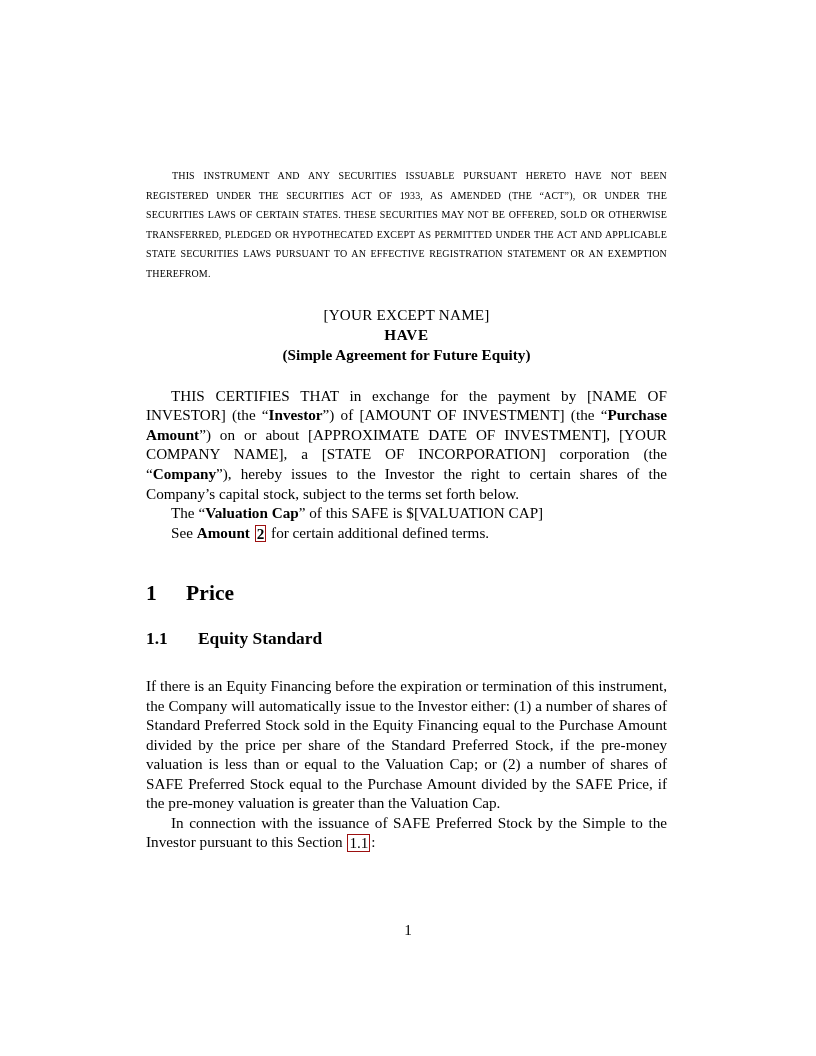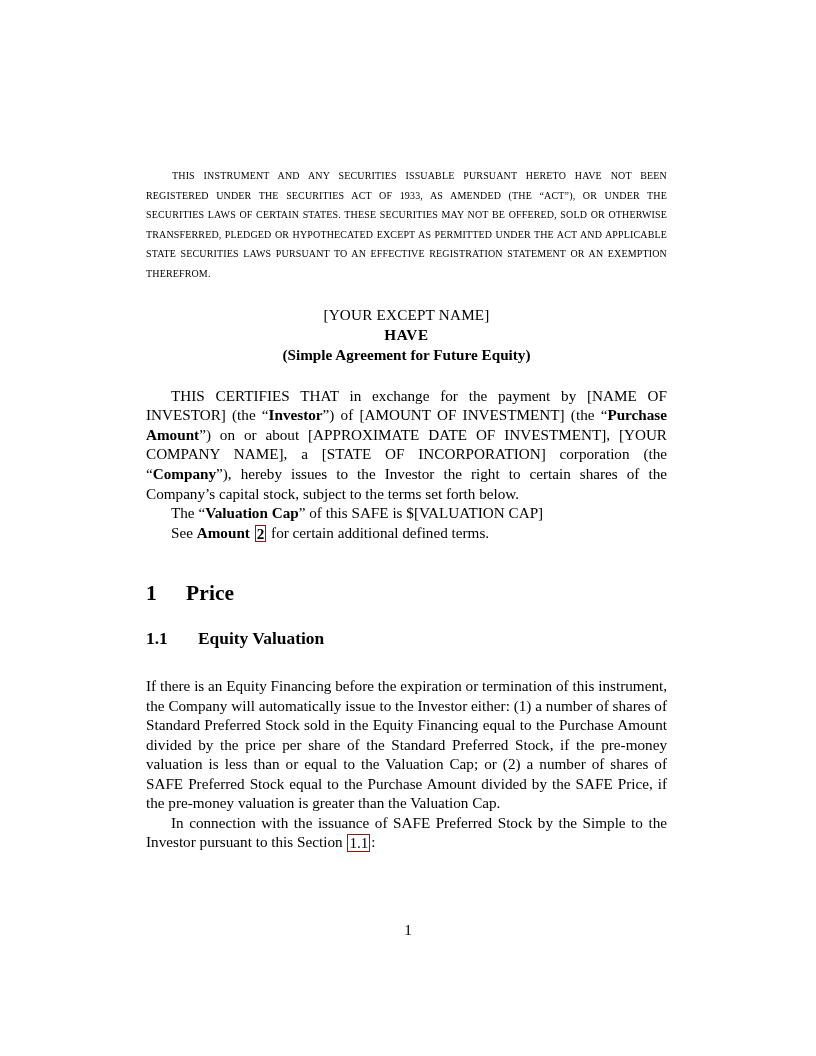--- a/index.html
+++ b/index.html
@@ -154,21 +154,21 @@
 
     <p class="para-tight"><span class="ind"></span><span>The “</span><b>Valuation Cap</b><span>” of this SAFE is $[VALUATION CAP]</span></p>
 
     <p class="para-tight"><span class="ind"></span><span>See </span><b>Amount</b><span>&nbsp;</span><span class="linkbox">2</span><span> for certain additional defined terms.</span></p>
 
     <div class="h1-wrap">
       <h1 class="sec"><span class="num">1</span><span>Price</span></h1>
     </div>
 
     <div class="h2-wrap">
-      <h2 class="subsec"><span class="num">1.1</span><span>Equity Valuation</span></h2>
+      <h2 class="subsec"><span class="num">1.1</span><span>Equity Standard</span></h2>
     </div>
 
     <p class="after-h2">If there is an Equity Financing before the expiration or termination of this instrument, the Company will automatically issue to the Investor either: (1) a number of shares of Standard Preferred Stock sold in the Equity Financing equal to the Purchase Amount divided by the price per share of the Standard Preferred Stock, if the pre-money valuation is less than or equal to the Valuation Cap; or (2) a number of shares of SAFE Preferred Stock equal to the Purchase Amount divided by the SAFE Price, if the pre-money valuation is greater than the Valuation Cap.</p>
 
     <p class="para-tight"><span class="ind"></span><span>In connection with the issuance of SAFE Preferred Stock by the Simple to the Investor pursuant to this Section </span><span class="linkbox plain">1.1</span><span>:</span></p>
 
   </div>
 
   <div class="pagenum">1</div>
 

